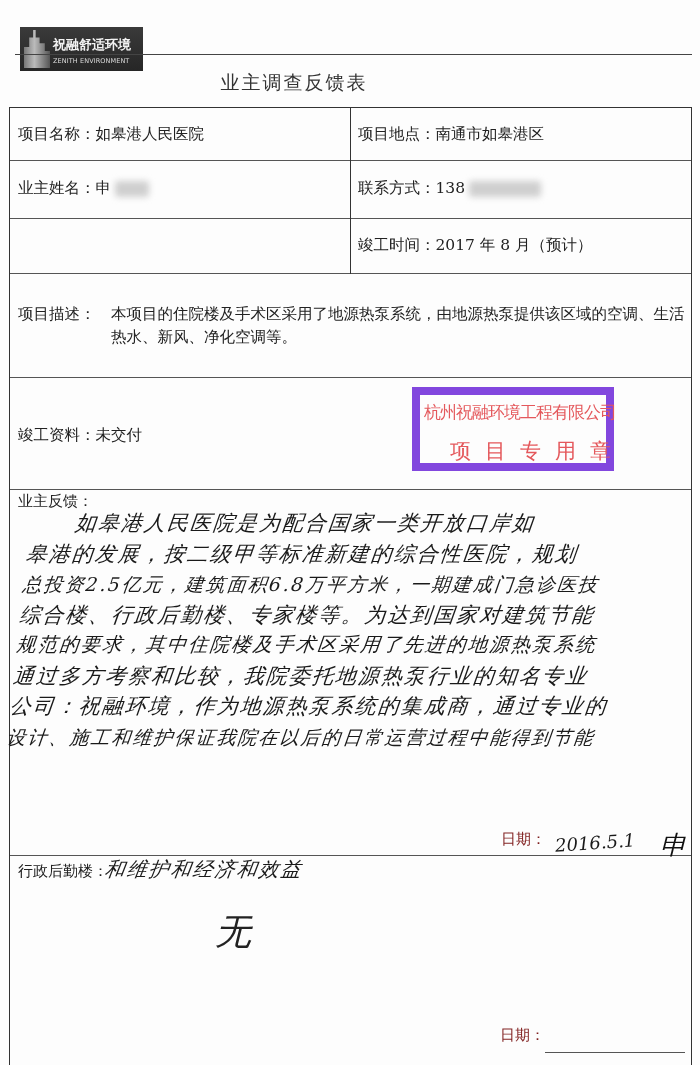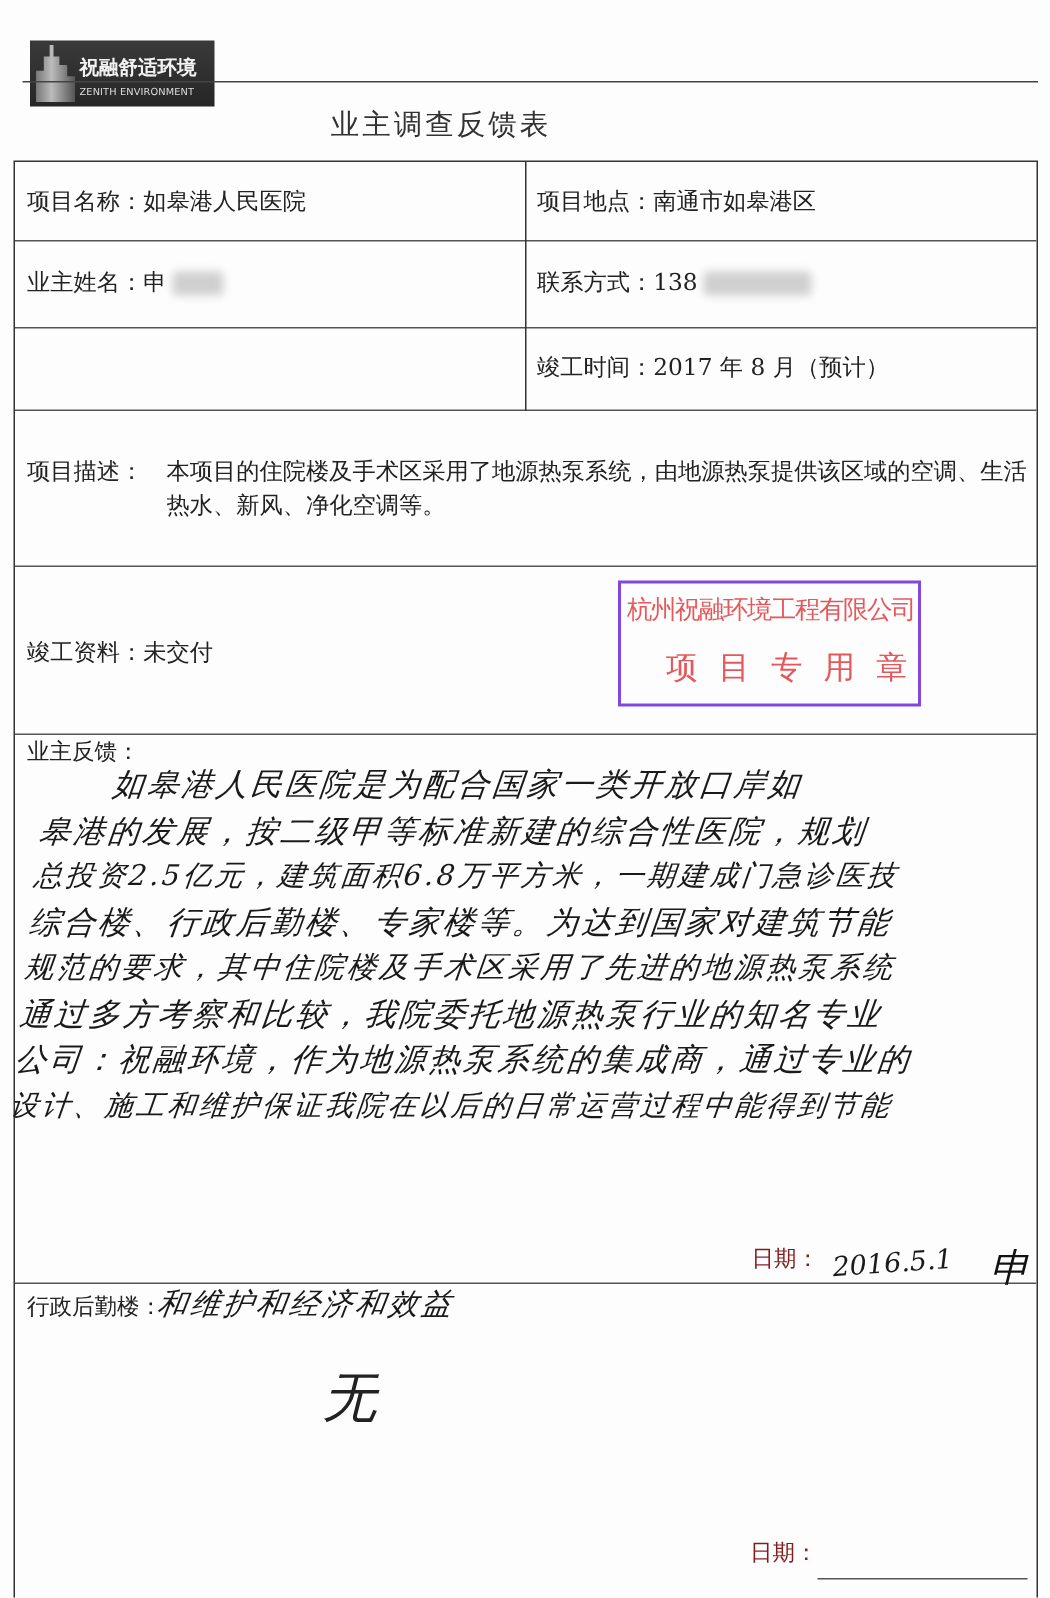--- a/index.html
+++ b/index.html
@@ -43,21 +43,21 @@
     display:inline-block; vertical-align:middle; height:16px; background:#cfcfcf;
     filter:blur(3px); border-radius:3px; margin-left:4px;
   }
   .desc {
     position:absolute; left:8px; top:195px; width:670px; font-size:15.5px; line-height:23px;
   }
   .desc .lbl { float:left; }
   .desc .body { margin-left:93px; }
   .stamp {
     position:absolute; left:412px; top:387px; width:202px; height:84px;
-    border:2px solid #6d28d9; box-sizing:border-box; color:#e03c40;
+    border:8px solid #6d28d9; box-sizing:border-box; color:#e03c40;
     font-family:"DejaVu Sans",sans-serif; opacity:.85;
   }
   .stamp .l1 { position:absolute; left:4px; top:6px; font-size:17px; letter-spacing:-1px; white-space:nowrap; }
   .stamp .l2 { position:absolute; left:30px; top:42px; font-size:21px; letter-spacing:14px; white-space:nowrap; }
   .sec-label { position:absolute; font-family:"DejaVu Sans",sans-serif; font-size:15px; color:#222; }
   .handwriting {
     position:absolute; left:8px; top:400px; width:670px;
     font-family:"DejaVu Serif",serif; font-style:italic; font-size:21px; line-height:30.5px;
     color:#1a1a1a; letter-spacing:2px; transform:skewX(-6deg);
   }

